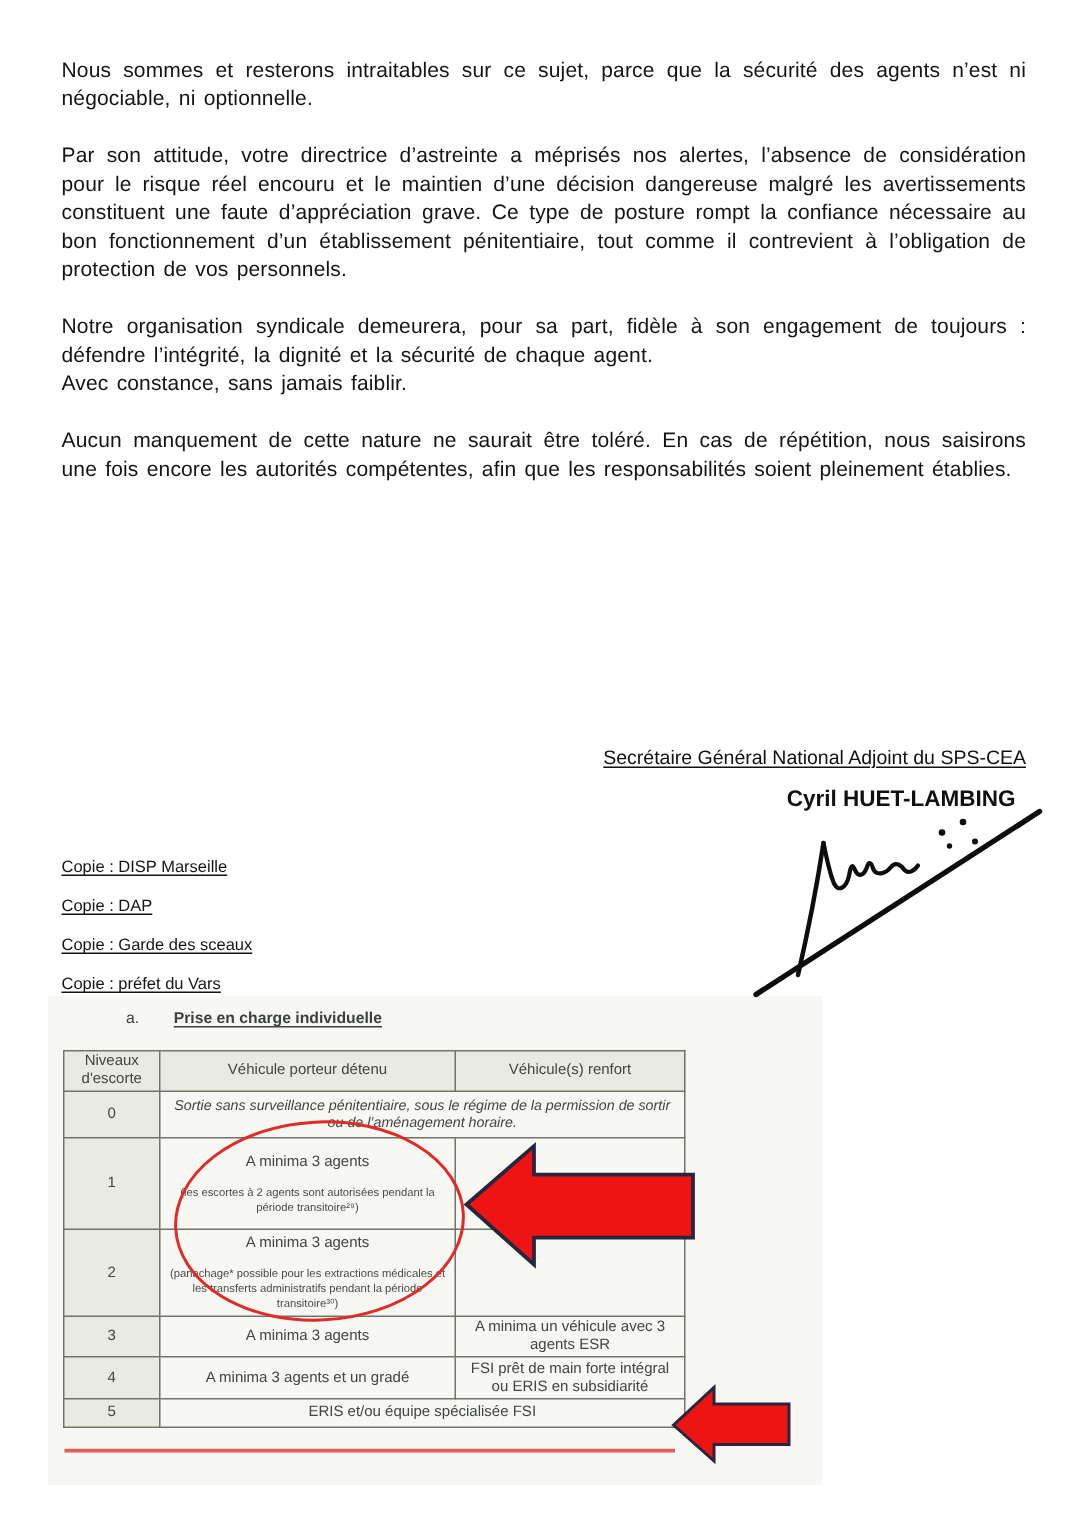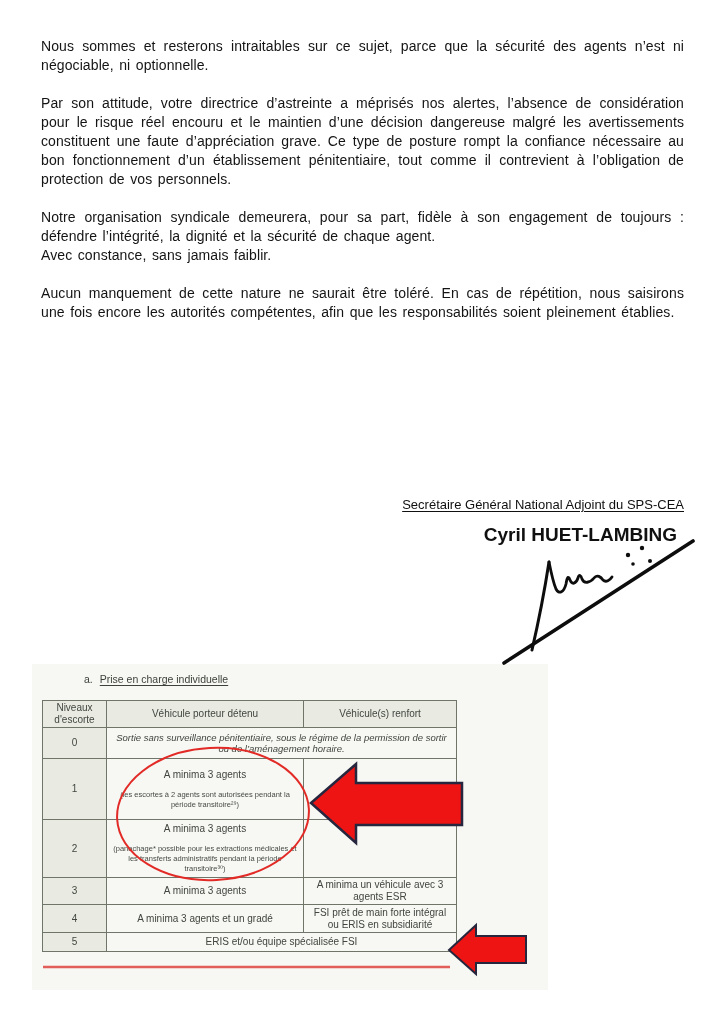--- a/index.html
+++ b/index.html
@@ -8,32 +8,32 @@
   .page{position:absolute;inset:0;background:#ffffff;}
 
   
   .letter{position:absolute;left:41px;top:37px;width:643px;}
   .para{margin:0 0 19px 0;font-size:14px;line-height:19px;text-align:justify;
         white-space:pre-line;color:#141414;letter-spacing:0.1px;word-spacing:1.5px;}
 
   
   .sig-title{position:absolute;right:40px;top:497px;font-size:13px;font-weight:normal;
              text-decoration:underline;text-underline-offset:2px;color:#101010;}
-  .sig-name{position:absolute;right:47px;top:524px;font-size:19px;font-weight:bold;color:#101010;}
+  .sig-name{position:absolute;right:47px;top:524px;font-size:15px;font-weight:bold;color:#101010;}
 
   
   .copies{position:absolute;left:41px;top:572px;list-style:none;margin:0;padding:0;}
   .copies li{font-size:11px;line-height:12px;margin-bottom:14px;
              text-decoration:underline;text-underline-offset:2px;color:#141414;}
 
   
   .scan{position:absolute;left:32px;top:664px;width:516px;height:326px;
         background:#f7f7f3;color:#41463f;}
   .scan-caption{position:absolute;left:52px;top:9px;font-size:10.5px;color:#3c413a;}
-  .scan-caption .cap-text{text-decoration:underline;text-underline-offset:2px;margin-left:7px;}
+  .scan-caption .cap-text{text-decoration:underline;text-underline-offset:2px;margin-left:23px;font-weight:bold;}
   table.escort{position:absolute;left:10px;top:36px;border-collapse:collapse;
                table-layout:fixed;width:414px;font-size:10px;}
   table.escort td,table.escort th{border:1px solid #70756a;padding:1px 4px;
                text-align:center;vertical-align:middle;font-weight:normal;line-height:1.2;}
   .cell-shade{background:#e9ebe3;}
   tr.hd{height:16px;} tr.r0{height:31px;} tr.r1{height:61px;} tr.r2{height:58px;}
   tr.r3{height:27px;} tr.r4{height:28px;} tr.r5{height:19px;}
   .it{font-style:italic;font-size:9.5px;}
   .main-line{font-size:10px;}
   .note-line{font-size:7.5px;margin-top:9px;line-height:1.3;color:#474c45;}
@@ -52,20 +52,26 @@
     <p class="para">Nous sommes et resterons intraitables sur ce sujet, parce que la sécurité des agents n’est ni négociable, ni optionnelle.</p>
     <p class="para">Par son attitude, votre directrice d’astreinte a méprisés nos alertes, l’absence de considération pour le risque réel encouru et le maintien d’une décision dangereuse malgré les avertissements constituent une faute d’appréciation grave. Ce type de posture rompt la confiance nécessaire au bon fonctionnement d’un établissement pénitentiaire, tout comme il contrevient à l’obligation de protection de vos personnels.</p>
     <p class="para">Notre organisation syndicale demeurera, pour sa part, fidèle à son engagement de toujours : défendre l’intégrité, la dignité et la sécurité de chaque agent.
 Avec constance, sans jamais faiblir.</p>
     <p class="para">Aucun manquement de cette nature ne saurait être toléré. En cas de répétition, nous saisirons une fois encore les autorités compétentes, afin que les responsabilités soient pleinement établies.</p>
   </div>
 
   <div class="sig-title">Secrétaire Général National Adjoint du SPS-CEA</div>
   <div class="sig-name">Cyril HUET-LAMBING</div>
 
+  <ul class="copies">
+    <li>Copie : DISP Marseille</li>
+    <li>Copie : DAP</li>
+    <li>Copie : Garde des sceaux</li>
+    <li>Copie : préfet du Vars</li>
+  </ul>
 
   <div class="scan">
     <div class="scan-caption">
       <span>a.</span><span class="cap-text">Prise en charge individuelle</span>
     </div>
 
     <table class="escort">
       <colgroup>
           <col style="width:64px">
           <col style="width:197px">

